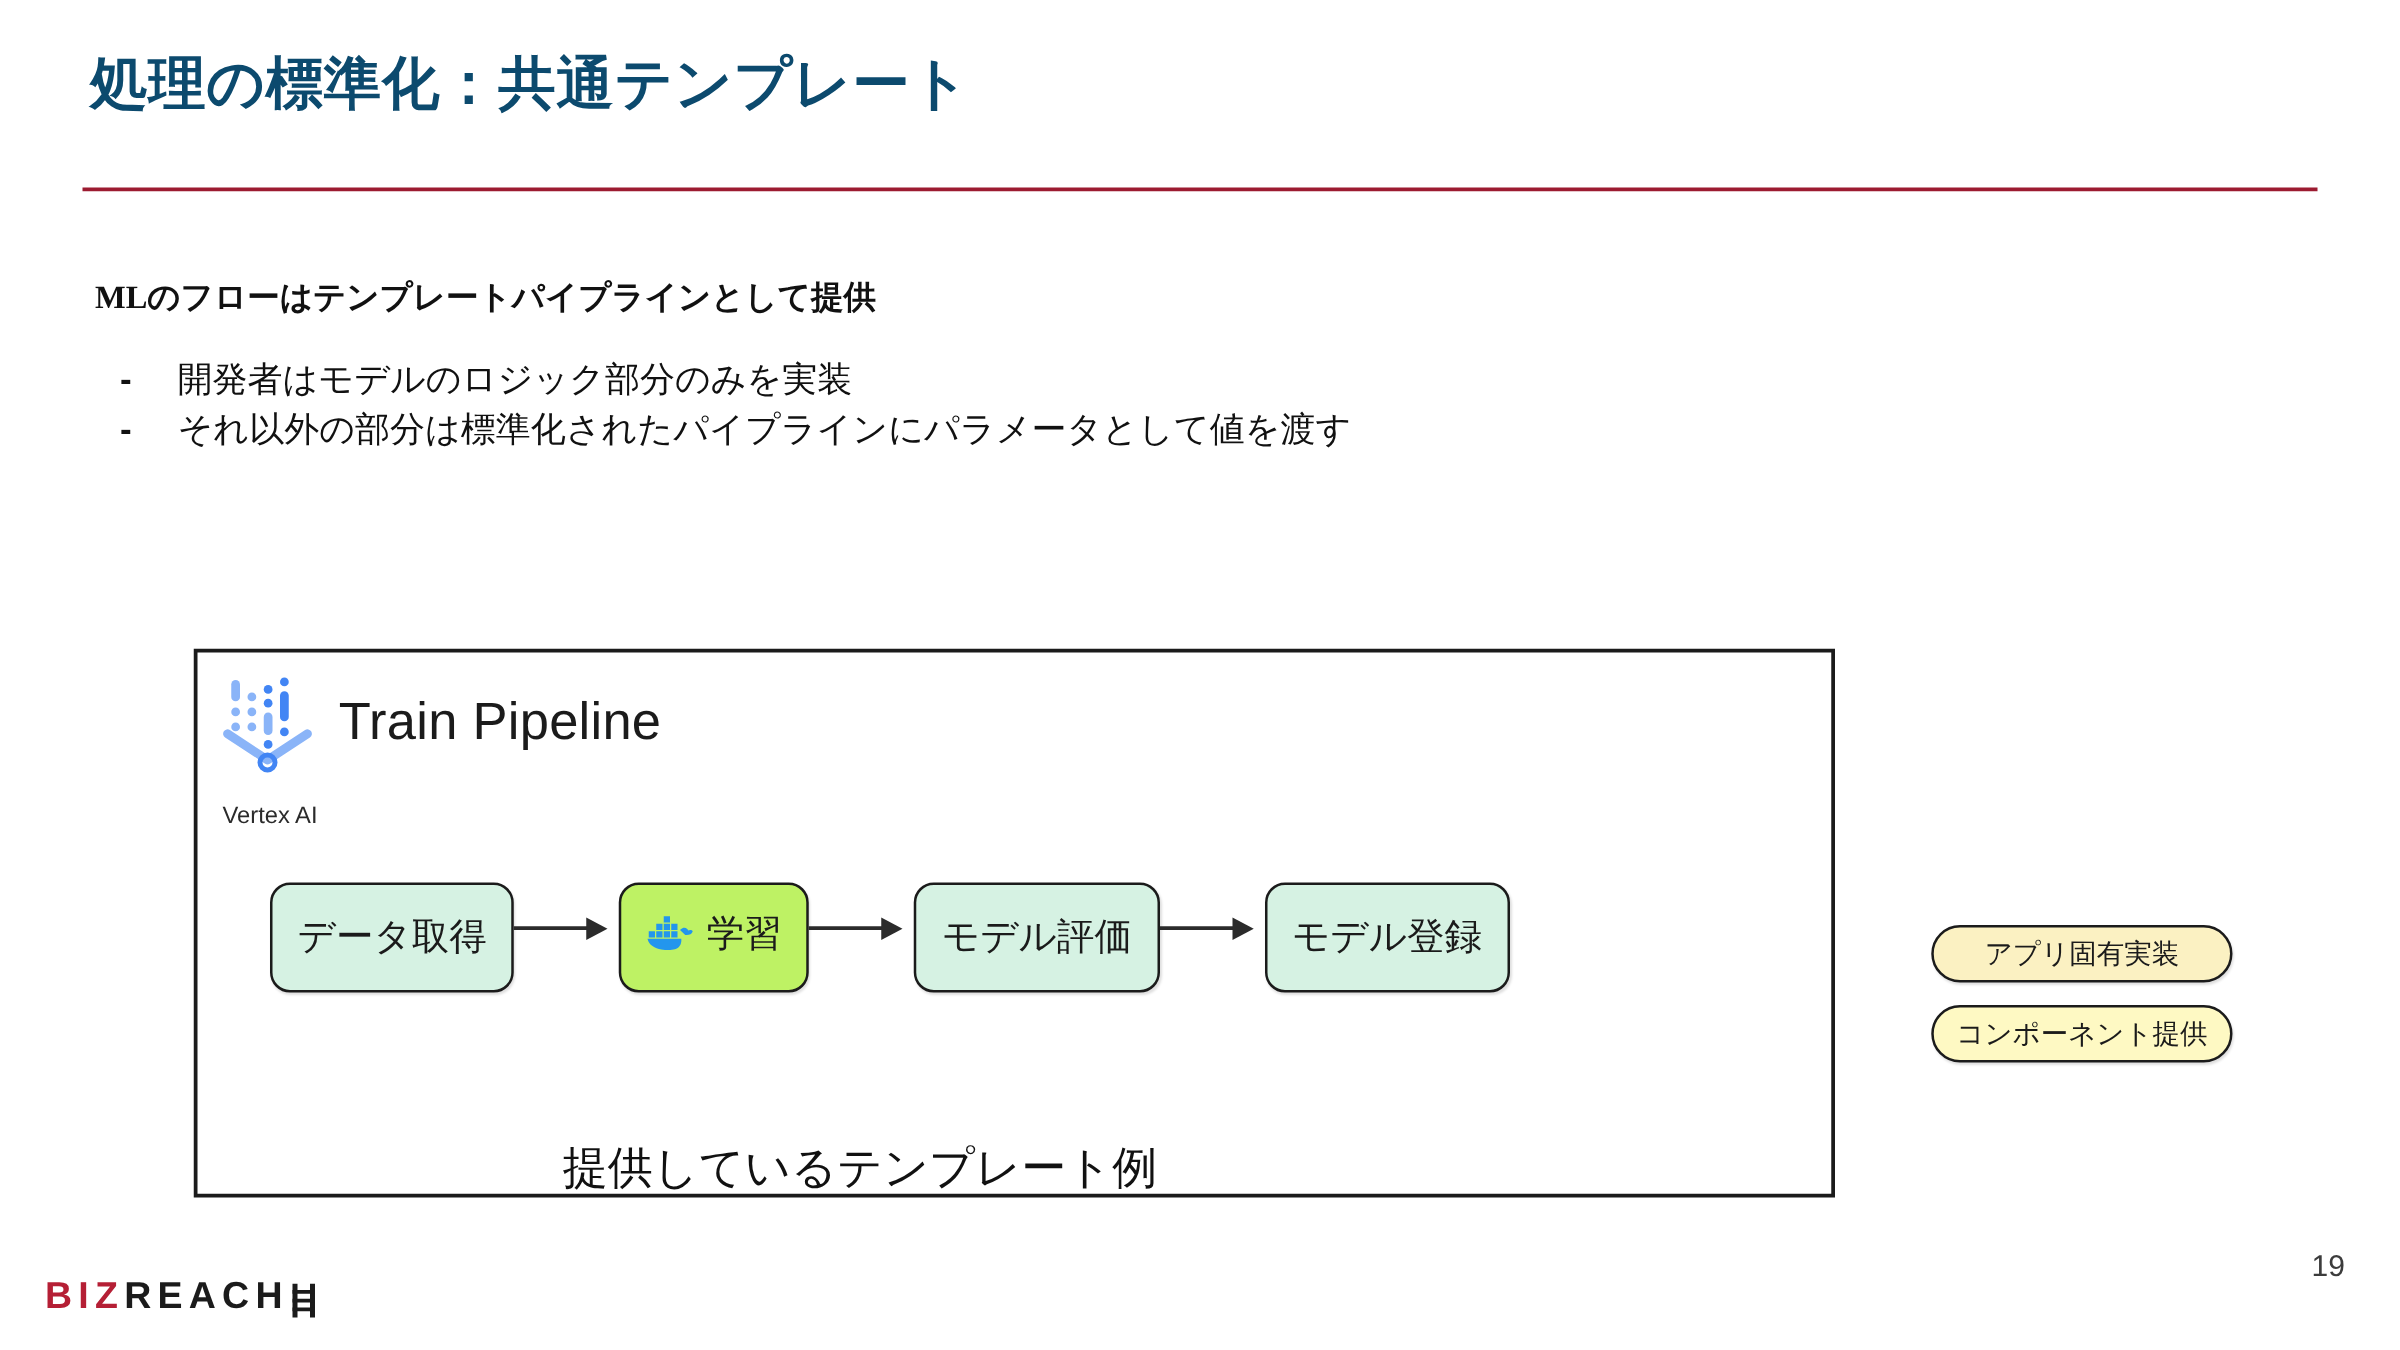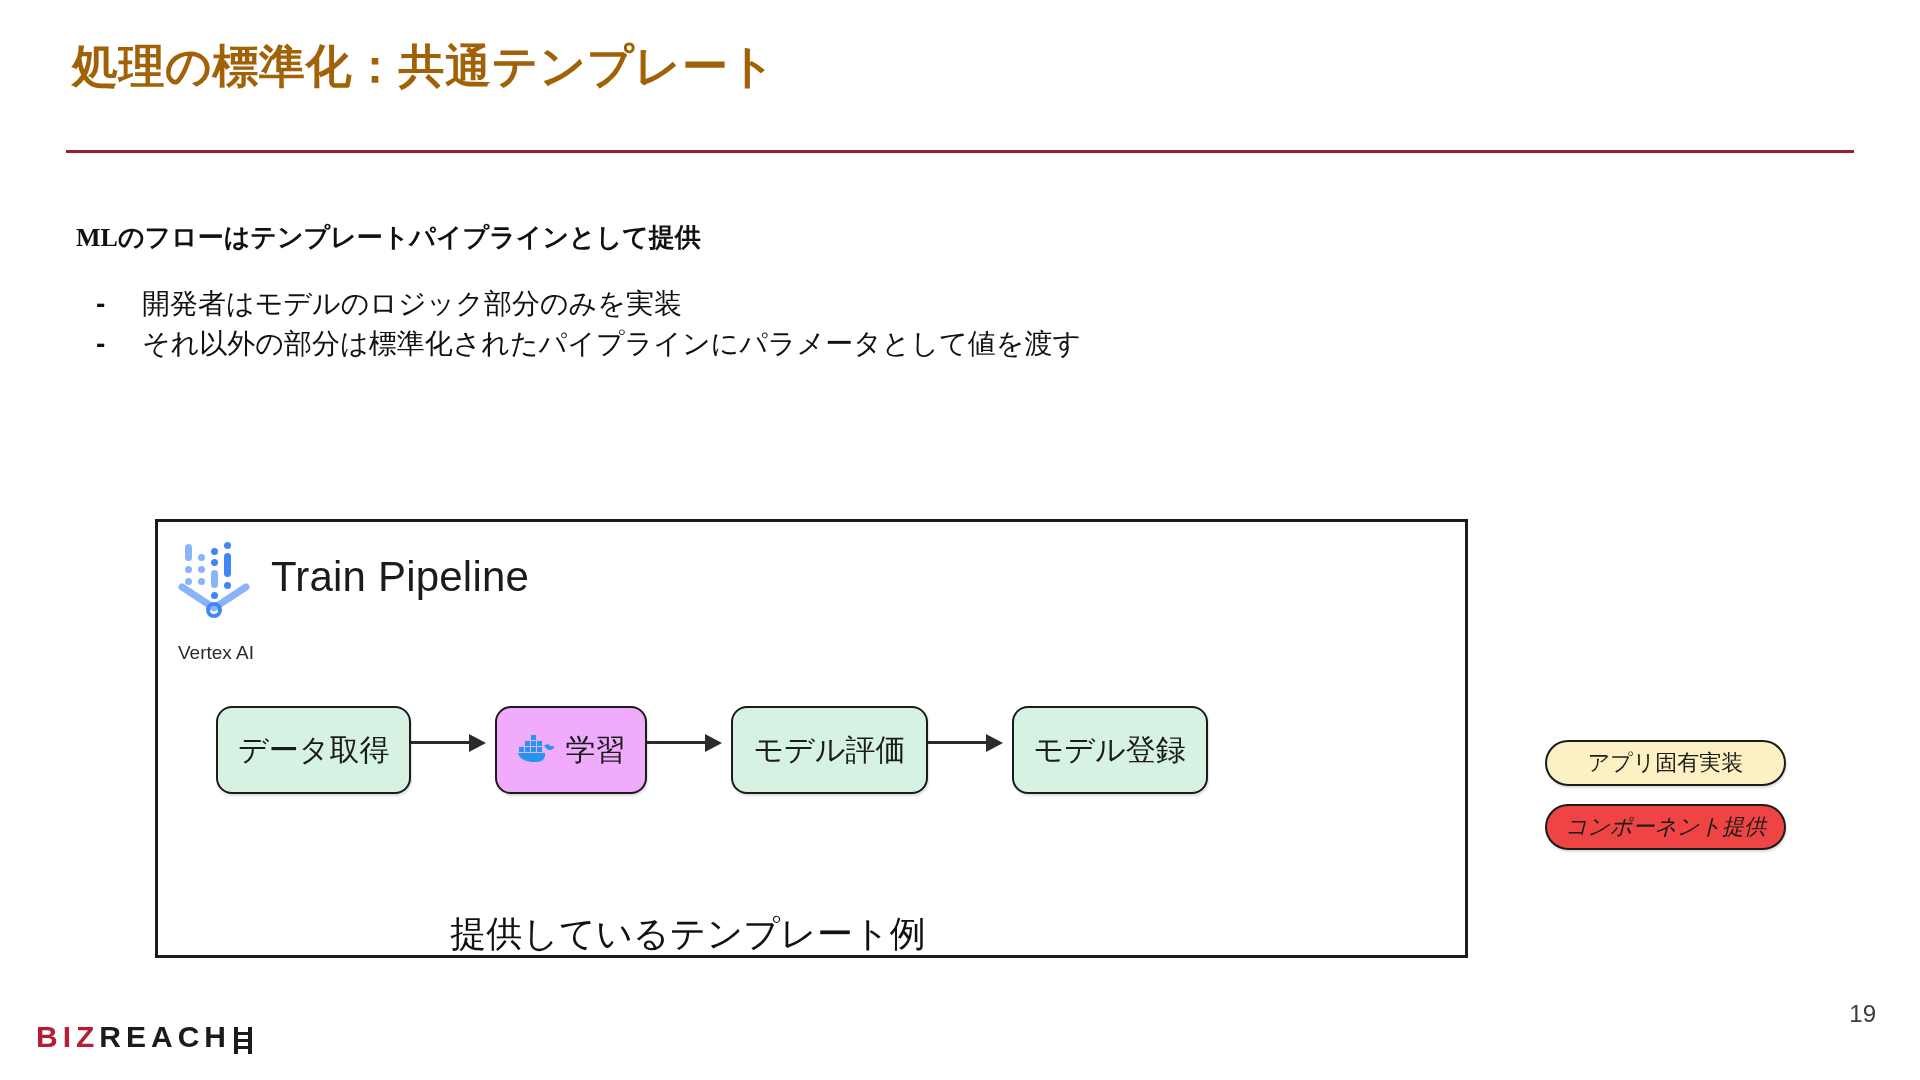--- a/index.html
+++ b/index.html
@@ -21,21 +21,21 @@
   
   #slide-title {
     position: absolute;
     left: 72px;
     top: 40px;
     font-size: 46px;
     font-weight: 700;
     letter-spacing: 0.5px;
     line-height: 1.15;
     white-space: nowrap;
-    color: #a16207;
+    color: #0c4a6e;
   }
   #title-rule {
     position: absolute;
     left: 66px;
     top: 150px;
     width: 1788px;
     height: 3px;
     background: #9c1b31;
   }
 
@@ -128,21 +128,21 @@
     gap: 10px;
     box-sizing: border-box;
     padding: 0 20px;
     font-size: 30px;
     color: #1b1b1b;
     white-space: nowrap;
     box-shadow: 1px 2px 2px rgba(0,0,0,0.13);
     margin-top: 16px;
   }
   .node-box.green { background: #d6f2e3; }
-  .node-box.yellow { background: #f0abfc; }
+  .node-box.yellow { background: #bef264; font-family: Liberation Mono, monospace; }
   .node-label { line-height: 1; }
 
   .arrow {
     width: 84px;
     height: 24px;
     position: relative;
     flex: 0 0 84px;
   }
   .arrow .shaft {
     position: absolute;
@@ -180,21 +180,21 @@
     align-items: center;
     justify-content: center;
     padding: 0 18px;
     font-size: 22px;
     color: #1b1b1b;
     white-space: nowrap;
     box-sizing: border-box;
     box-shadow: 1px 2px 2px rgba(0,0,0,0.13);
   }
   .legend-chip.yellow { background: #fbf1c2; margin-top: 32px; }
-  .legend-chip.green { background: #ef4444; font-style: italic; }
+  .legend-chip.green { background: #fef9c3; }
 
   
   #diagram-caption {
     position: absolute;
     left: 0;
     top: 910px;
     width: 1636px;
     text-align: center;
     font-size: 36px;
     color: #111111;

